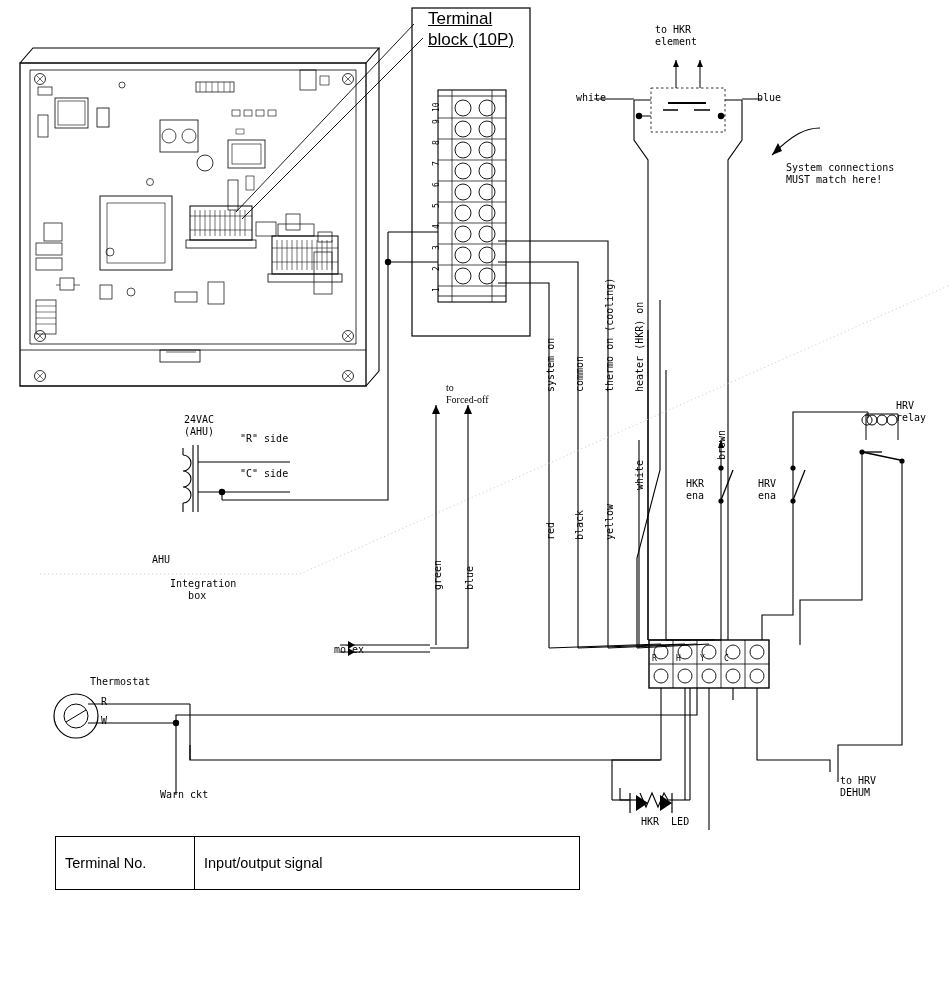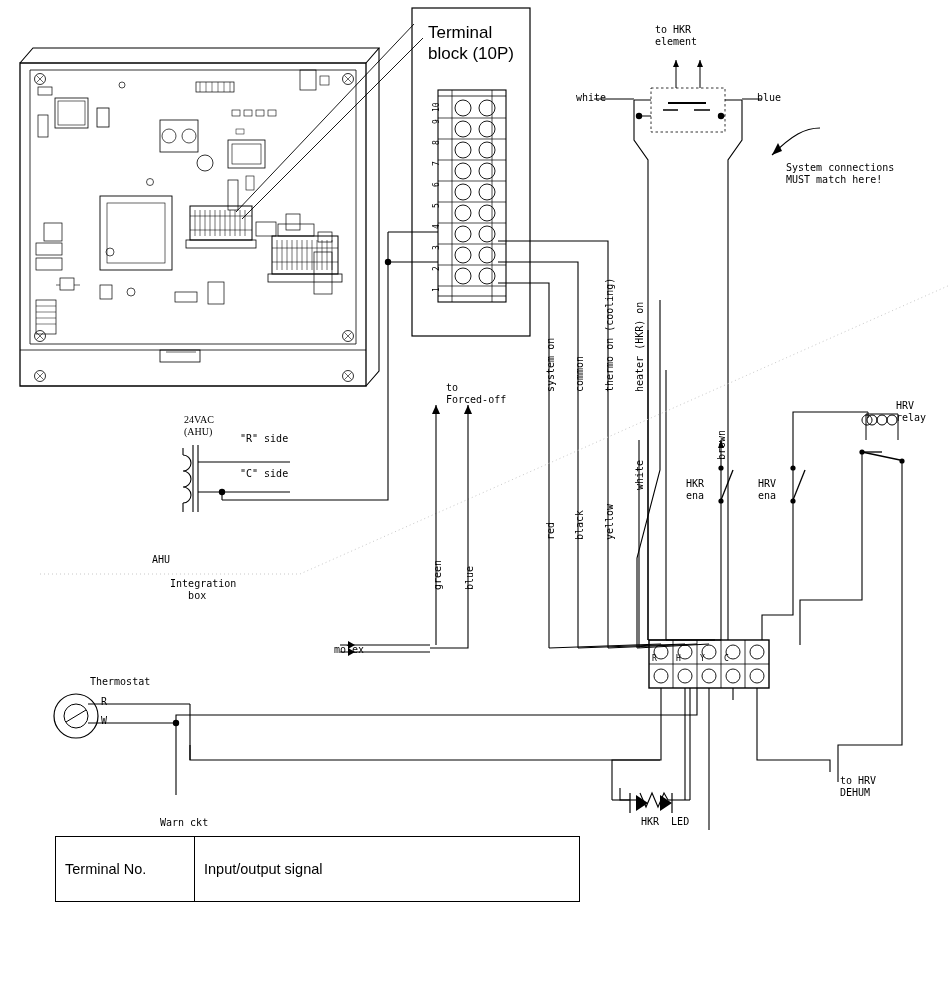--- a/index.html
+++ b/index.html
@@ -51,21 +51,21 @@
     position: absolute;
     left: 55px;
     top: 836px;
     width: 525px;
     border-collapse: collapse;
     font-family: "Liberation Sans", sans-serif;
     font-size: 14.5px;
   }
   .tbl td {
     border: 1px solid #000;
-    padding: 24px 9px;
+    padding: 18px 9px;
     vertical-align: top;
     margin-top: 12px;
   }
   .tbl td.c1 { width: 120px; }
 </style>
 </head>
 <body>
 
 <div id="root">
 
@@ -369,21 +369,21 @@
         <path d="M608,648 L697,644" stroke-width="1.1"></path>
         <path d="M637,648 L709,644" stroke-width="1.1"></path>
         <path d="M648,640 L715,640" stroke-width="1.1"></path>
         <path d="M666,640 L721,640" stroke-width="1.1"></path>
         <path d="M721,640 L721,640" stroke-width="1.1"></path>
       </g>
 
     </g>
   </svg>
 
-  <div class="lbl big" style="left:428px; top:22px;">Terminal
+  <div class="lbl big" style="left:428px; top:8px;text-decoration:underline;">Terminal
 block (10P)</div>
 
   <div class="lbl" style="left:655px; top:24px;">to HKR
 element</div>
   <div class="lbl" style="left:576px; top:92px;">white</div>
   <div class="lbl" style="left:757px; top:92px;">blue</div>
   <div class="lbl" style="left:786px; top:162px;">System connections
 MUST match here!</div>
 
   <div class="lbl num rot" style="left:432px; top:292px;">1</div>
@@ -403,38 +403,38 @@
   <div class="lbl rot" style="left:634px; top:392px;">heater (HKR) on</div>
 
   <div class="lbl rot" style="left:545px; top:540px;">red</div>
   <div class="lbl rot" style="left:574px; top:540px;">black</div>
   <div class="lbl rot" style="left:604px; top:540px;">yellow</div>
   <div class="lbl rot" style="left:634px; top:490px;">white</div>
   <div class="lbl rot" style="left:716px; top:460px;">brown</div>
   <div class="lbl rot" style="left:432px; top:590px;">green</div>
   <div class="lbl rot" style="left:464px; top:590px;">blue</div>
 
-  <div class="lbl" style="left:184px; top:414px;font-family:Liberation Serif, serif;">24VAC
+  <div class="lbl" style="left:184px; top:414px;">24VAC
 (AHU)</div>
   <div class="lbl" style="left:240px; top:433px;">"R" side</div>
   <div class="lbl" style="left:240px; top:468px;">"C" side</div>
 
   <div class="lbl" style="left:152px; top:554px;">AHU
 
    Integration
       box</div>
 
-  <div class="lbl" style="left:446px; top:382px;">to
+  <div class="lbl" style="left:446px; top:382px;font-family:Liberation Serif, serif;">to
 Forced-off</div>
   <div class="lbl" style="left:310px; top:644px;margin-left:24px;">molex</div>
 
   <div class="lbl" style="left:50px; top:676px;margin-left:40px;">Thermostat</div>
   <div class="lbl" style="left:101px; top:696px;">R</div>
   <div class="lbl" style="left:101px; top:715px;">W</div>
-  <div class="lbl" style="left:160px; top:789px;margin-top:28px;">Warn ckt</div>
+  <div class="lbl" style="left:160px; top:789px;">Warn ckt</div>
 
   <div class="lbl" style="left:641px; top:816px;">HKR  LED</div>
   <div class="lbl" style="left:840px; top:775px;">to HRV
 DEHUM</div>
   <div class="lbl" style="left:896px; top:400px;">HRV
 relay</div>
   <div class="lbl" style="left:686px; top:478px;">HKR
 ena</div>
   <div class="lbl" style="left:758px; top:478px;">HRV
 ena</div>

